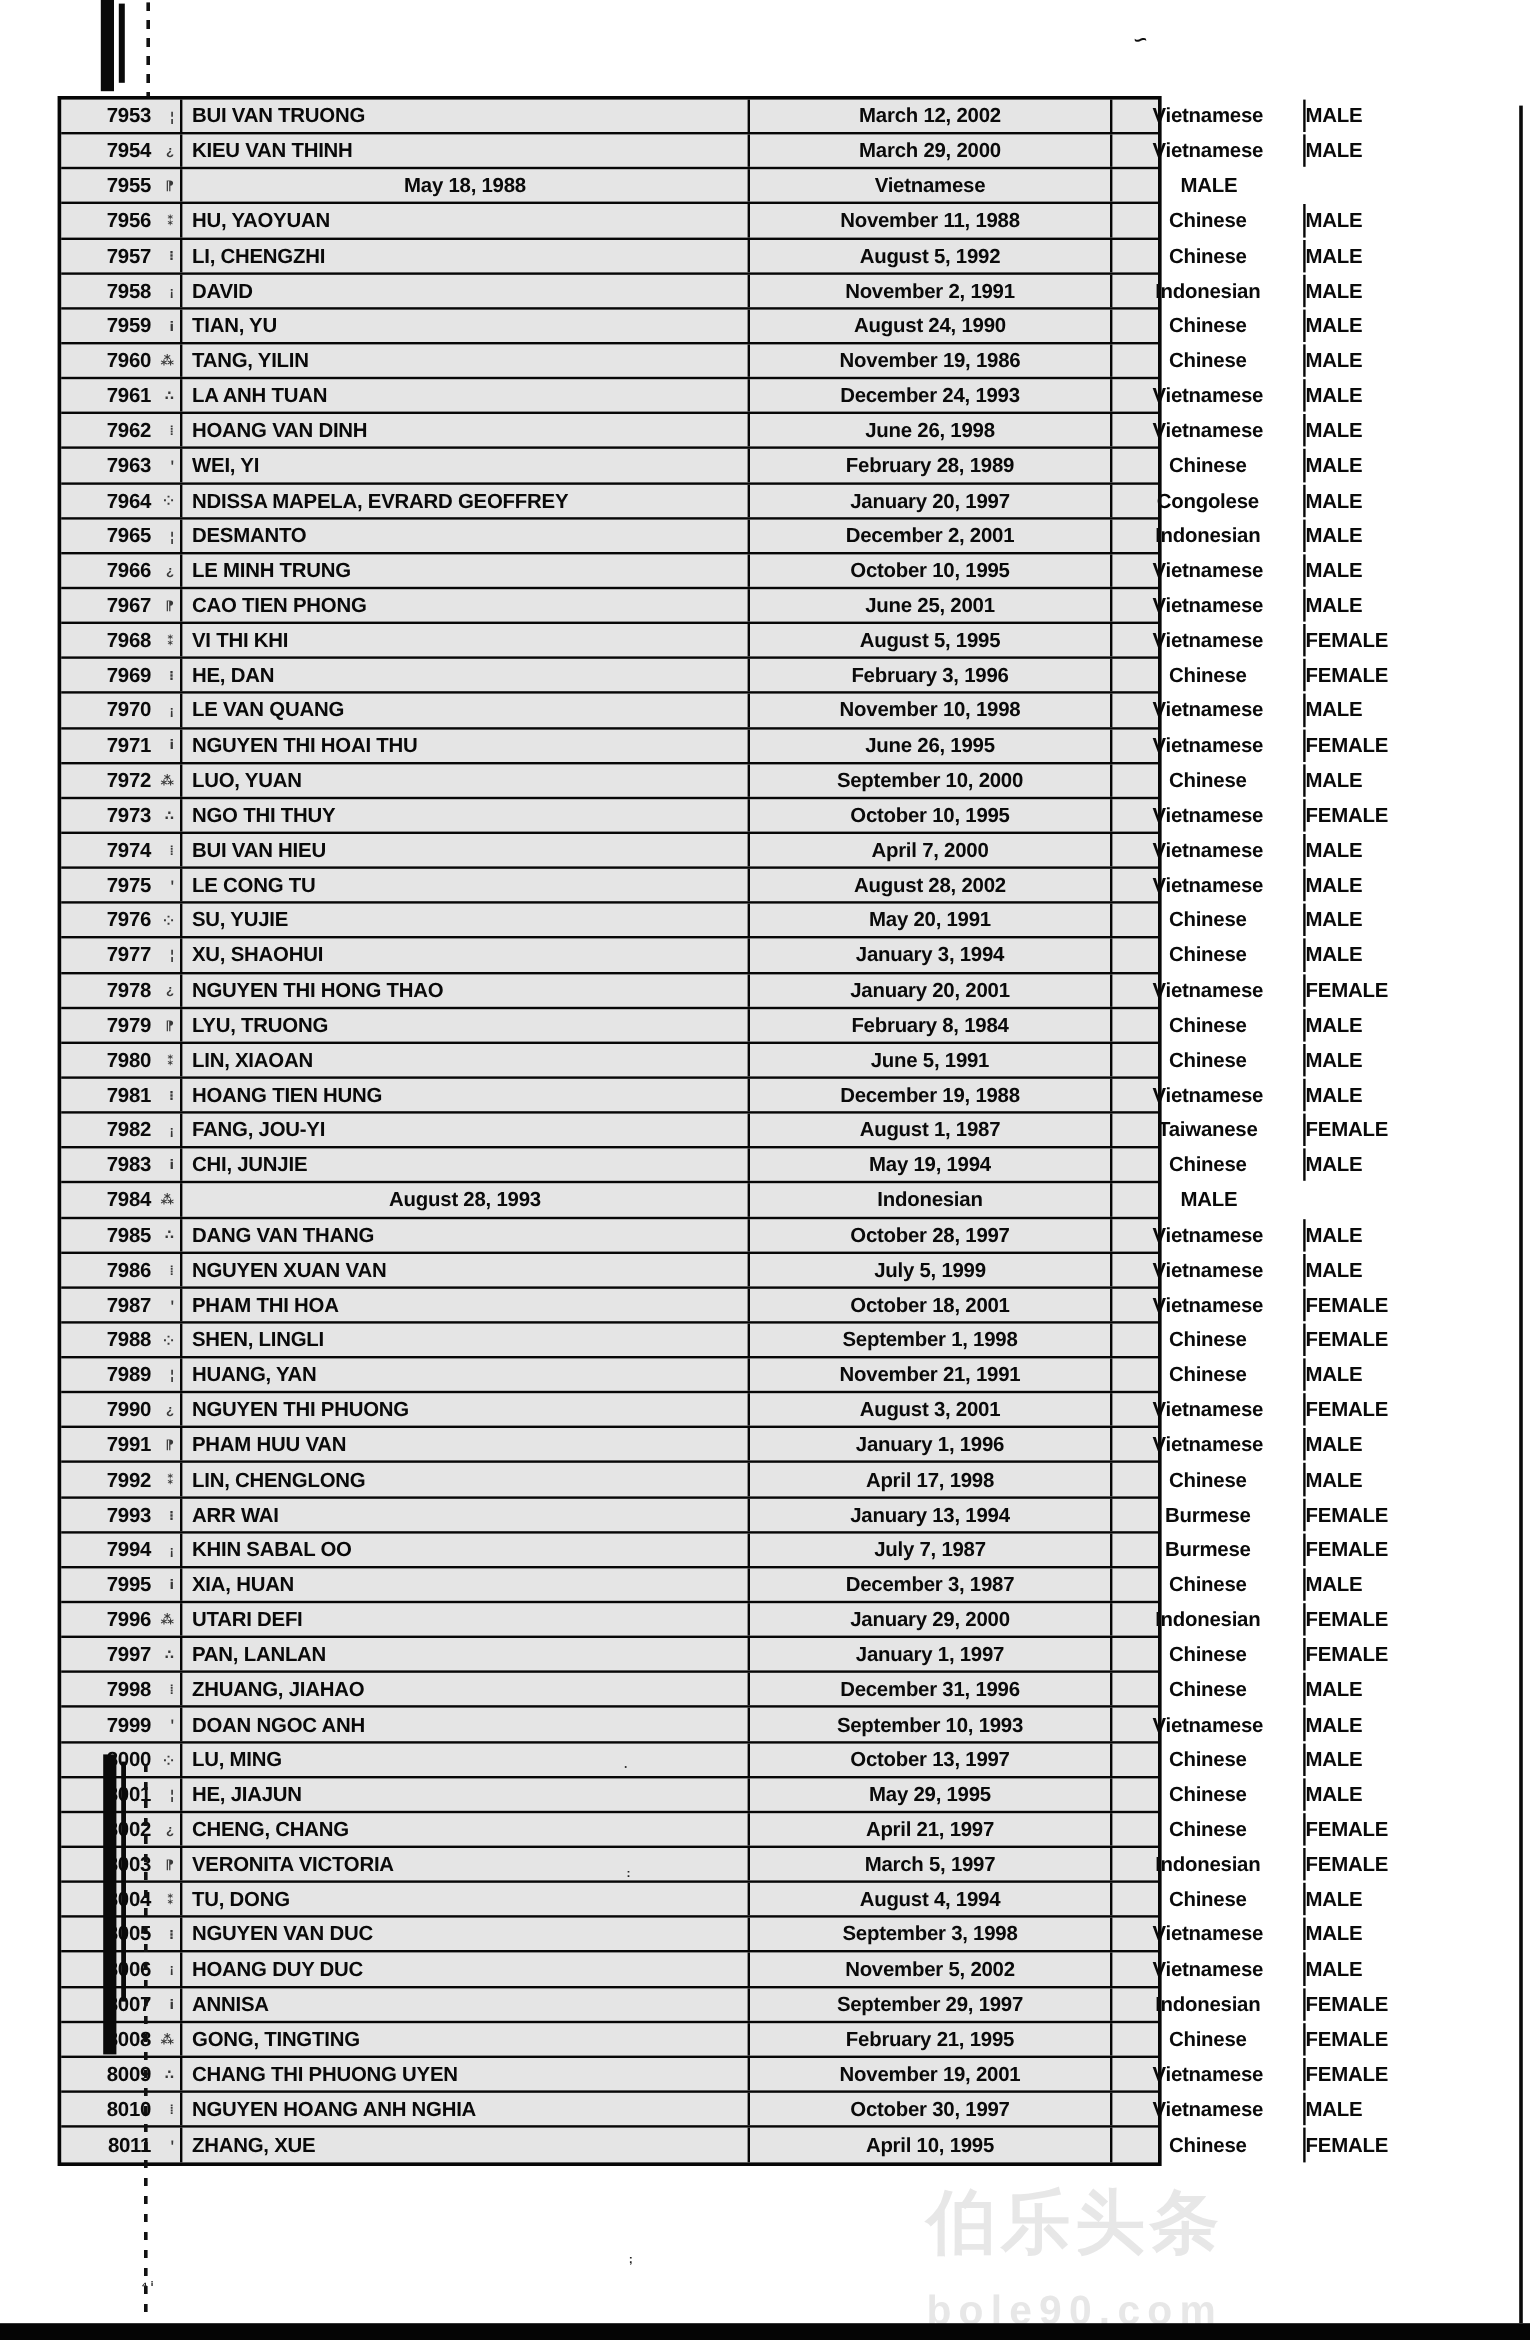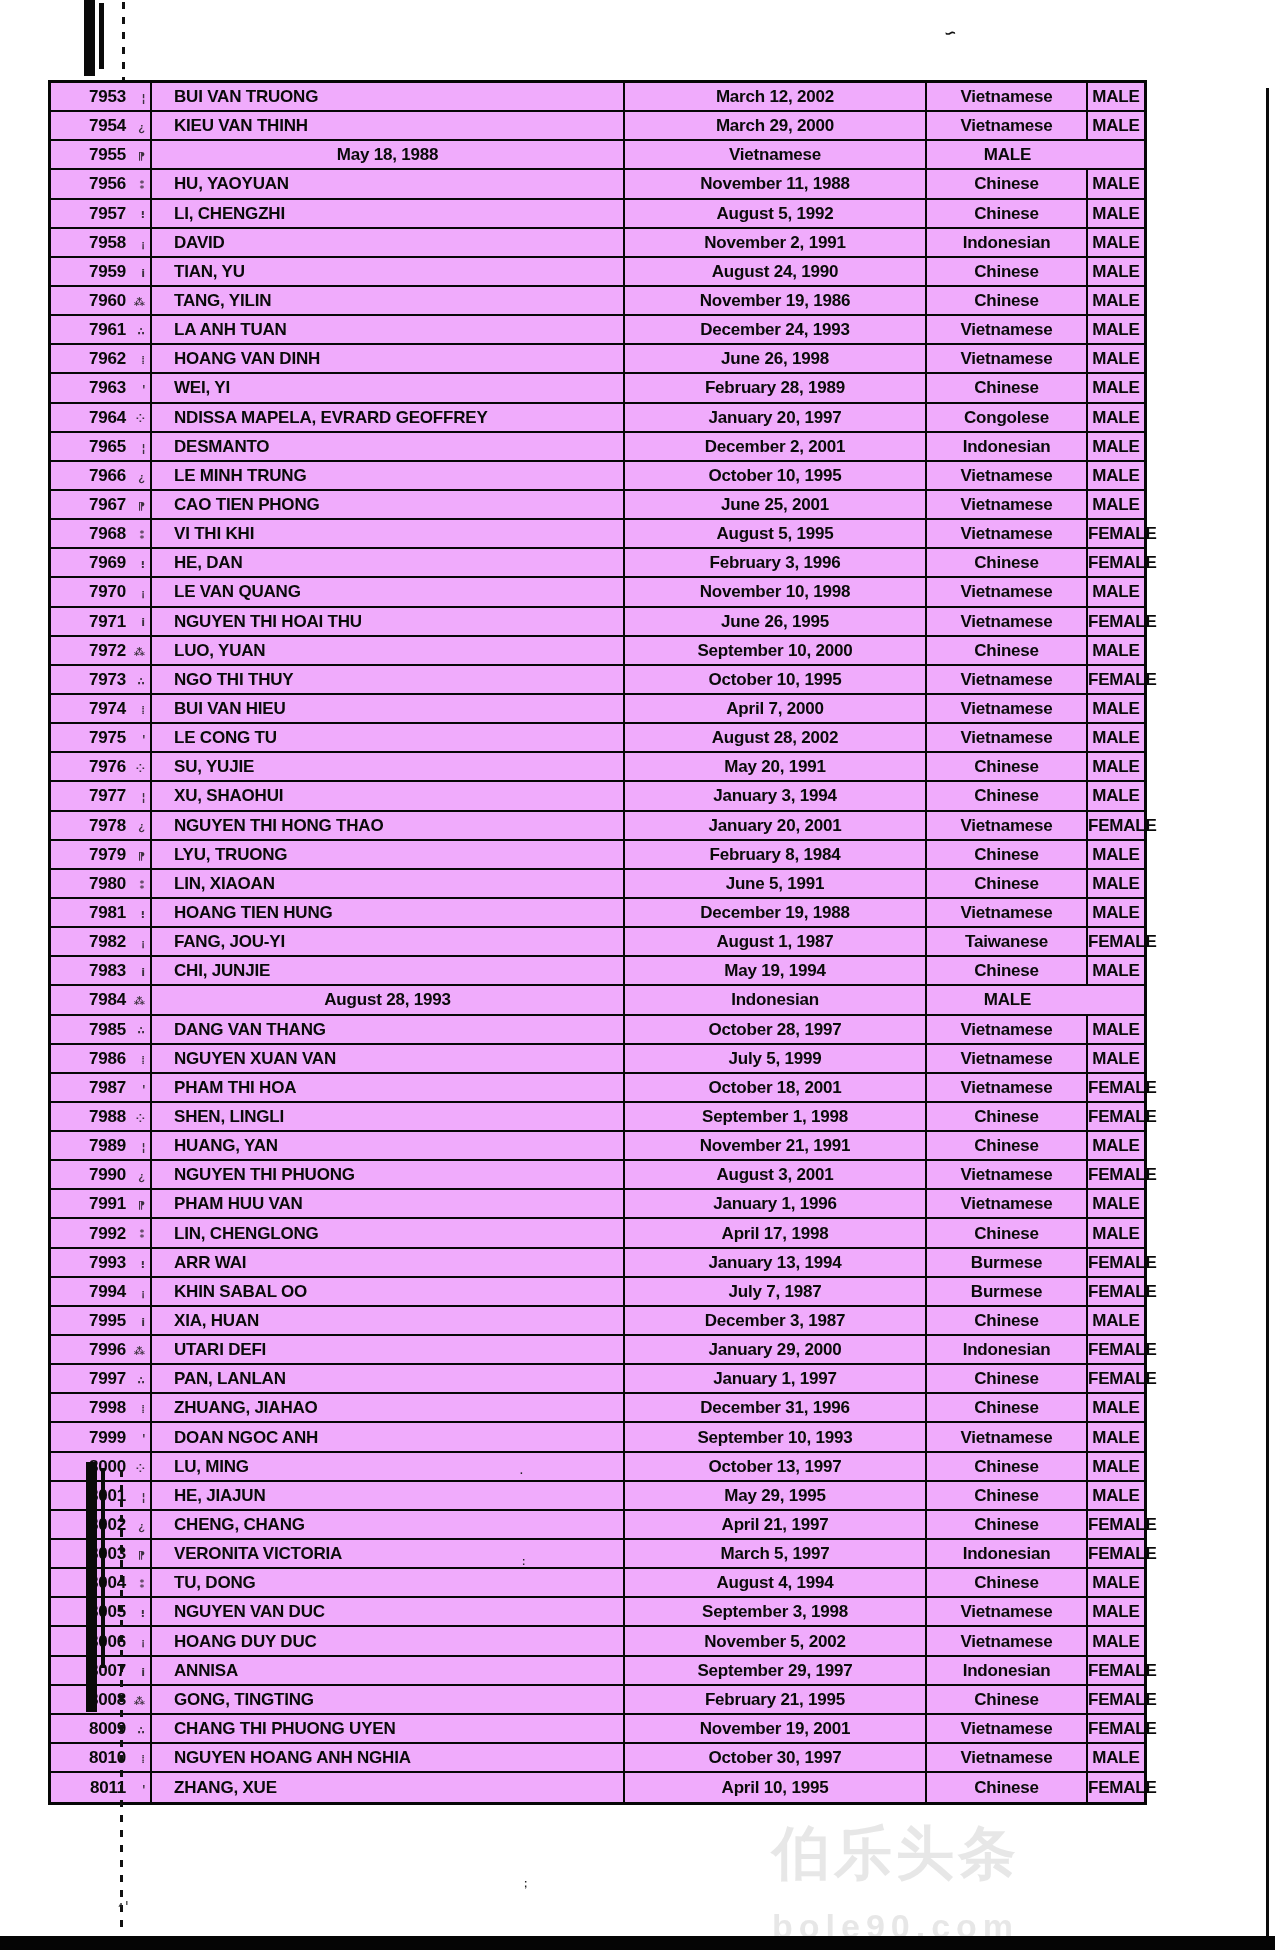--- a/index.html
+++ b/index.html
@@ -7,24 +7,24 @@
     width:1275px;height:1950px;
     background:#ffffff;
     position:relative;
     overflow:hidden;
     font-family:"Liberation Sans","DejaVu Sans",sans-serif;
     -webkit-font-smoothing:antialiased;
   }
   
   .scan-table{
     position:absolute;left:48px;top:80px;
-    width:1099px;
+    width:920px;
     border:3px solid #070707;
     box-sizing:border-box;
-    background:#f0abfc;
+    background:#e5e5e5;
   }
   .row{
     display:grid;
     grid-template-columns:101px 473px 302px 161px 1fr;
     height:29.15px;
     border-bottom:2px solid #070707;
     box-sizing:border-box;
   }
   .row:last-child{border-bottom:none;}
   .cell{
@@ -32,21 +32,21 @@
     border-right:2px solid #070707;
     box-sizing:border-box;
     display:flex;align-items:center;
     font-size:17px;font-weight:700;color:#0a0a0a;
     letter-spacing:-0.2px;
     white-space:nowrap;overflow:visible;
     line-height:1;
   }
   .cell:last-child{border-right:none;}
   .c-id{justify-content:flex-end;padding-right:24px;}
-  .c-name{justify-content:flex-start;padding-left:22px;}
+  .c-name{justify-content:flex-start;padding-left:8px;}
   .c-date,.c-nat,.c-gender{justify-content:center;}
   .noise{
     position:absolute;right:5px;top:55%;
     transform:translateY(-50%);
     font-size:11px;font-weight:700;color:#1b1b1b;opacity:.85;
     letter-spacing:0;
   }
   
   .artifact{position:absolute;background:#0a0a0a;}
   .dashline{

